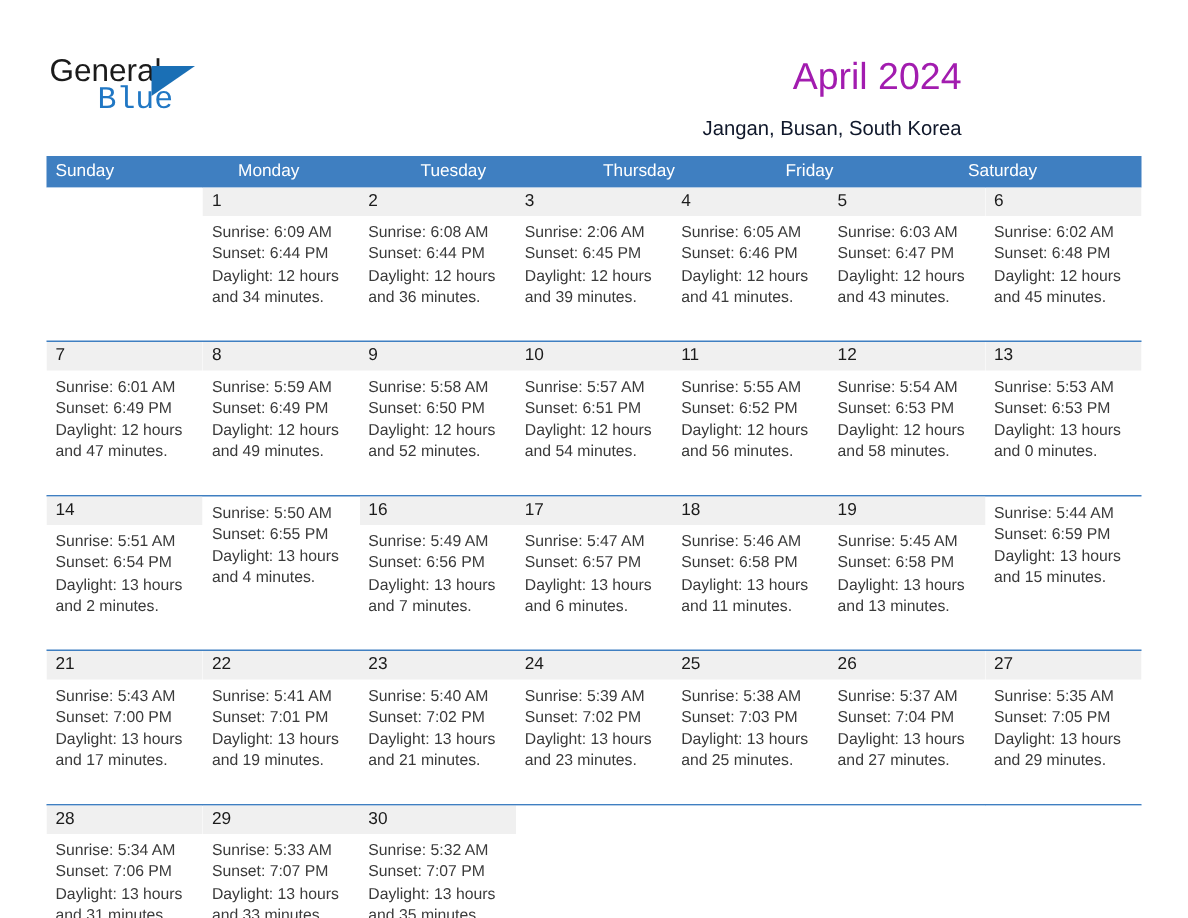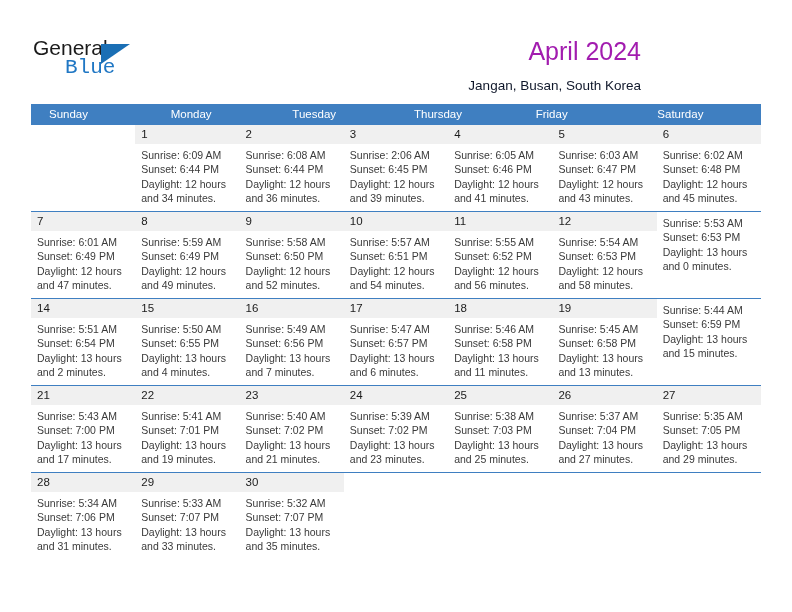--- a/index.html
+++ b/index.html
@@ -96,21 +96,21 @@
     display: flex;
     width: 730px;
     height: 21px;
     background: #3f7fc1;
   }
   .dow-cell {
     flex: 1 1 0;
     font-size: 11.5px;
     color: #ffffff;
     line-height: 21px;
-    padding-left: 18px;
+    padding-left: 6px;
     box-sizing: border-box;
     overflow: hidden;
     white-space: nowrap;
   }
 
   .week {
     width: 730px;
     border-top: 1px solid #3f7fc1;
   }
   .week:first-of-type {
@@ -138,21 +138,21 @@
     white-space: nowrap;
   }
   .day-cell.empty .day-num {
     background: #ffffff;
   }
   .day-body {
     padding: 4px 6px 6px 6px;
     font-size: 10.5px;
     line-height: 14.3px;
     color: #3a3a3a;
-    height: 67px;
+    height: 83px;
     box-sizing: border-box;
   }
   .day-body div {
     white-space: normal;
   }
 </style>
 </head>
 <body>
 
 <div class="page">
@@ -295,20 +295,21 @@
             <div class="day-cell">
               <div class="day-num">12</div>
               <div class="day-body">
                 <div>Sunrise: 5:54 AM</div>
                 <div>Sunset: 6:53 PM</div>
                 <div>Daylight: 12 hours</div>
                 <div>and 58 minutes.</div>
               </div>
             </div>
             <div class="day-cell">
+              <div class="day-num">13</div>
               <div class="day-body">
                 <div>Sunrise: 5:53 AM</div>
                 <div>Sunset: 6:53 PM</div>
                 <div>Daylight: 13 hours</div>
                 <div>and 0 minutes.</div>
               </div>
             </div>
           </div>
         </div>
         <div class="week">
@@ -316,21 +317,20 @@
             <div class="day-cell">
               <div class="day-num">14</div>
               <div class="day-body">
                 <div>Sunrise: 5:51 AM</div>
                 <div>Sunset: 6:54 PM</div>
                 <div>Daylight: 13 hours</div>
                 <div>and 2 minutes.</div>
               </div>
             </div>
             <div class="day-cell">
-              <div class="day-num">15</div>
               <div class="day-body">
                 <div>Sunrise: 5:50 AM</div>
                 <div>Sunset: 6:55 PM</div>
                 <div>Daylight: 13 hours</div>
                 <div>and 4 minutes.</div>
               </div>
             </div>
             <div class="day-cell">
               <div class="day-num">16</div>
               <div class="day-body">

